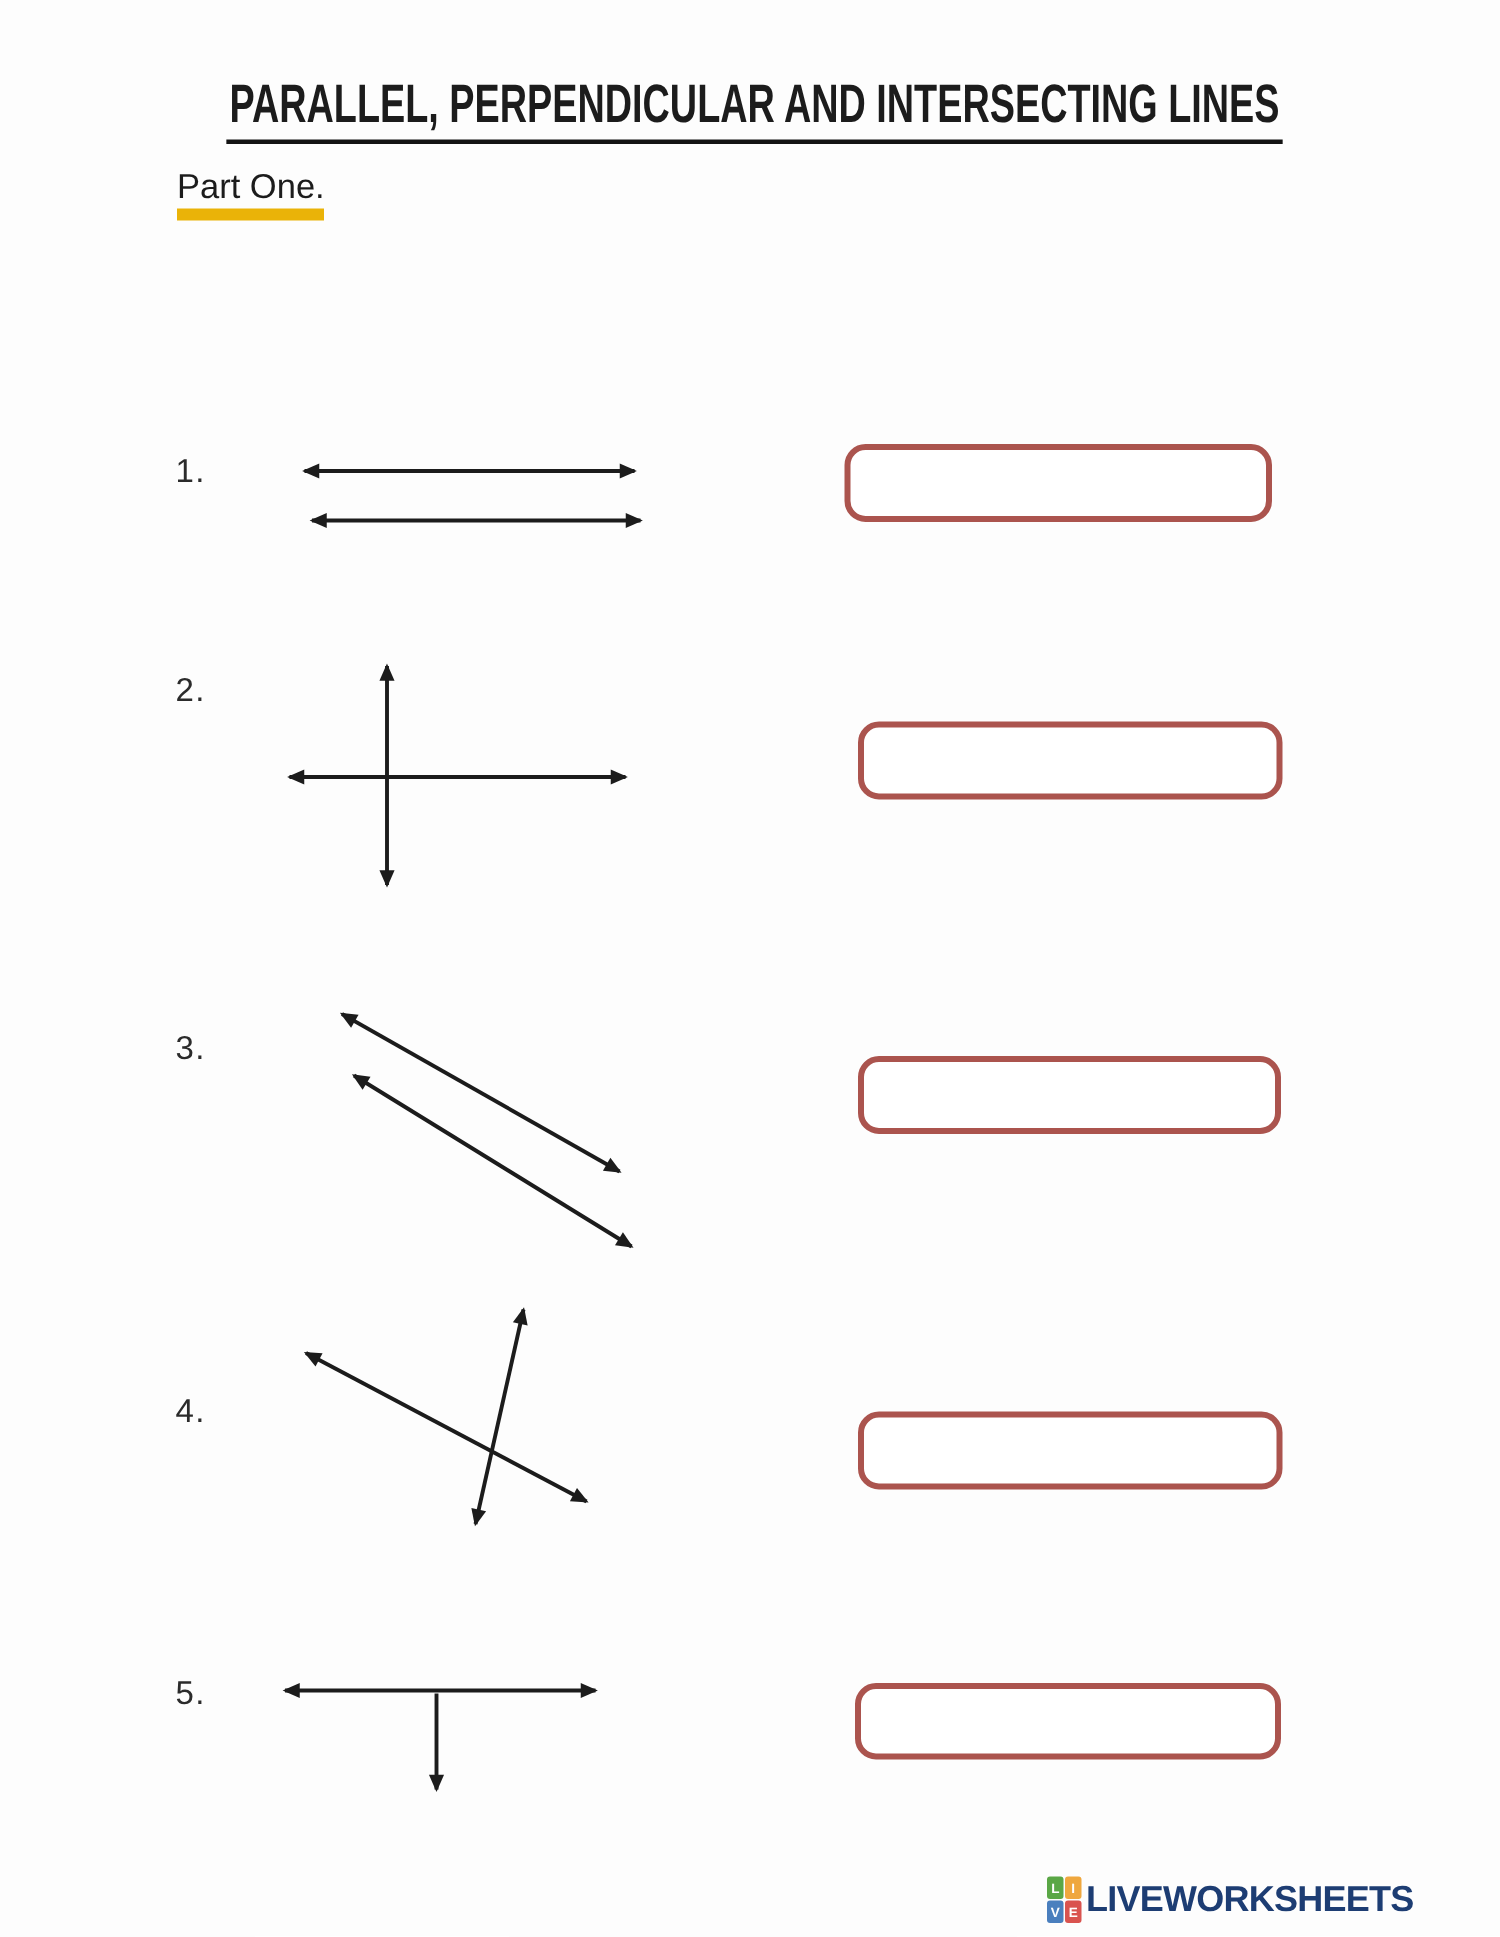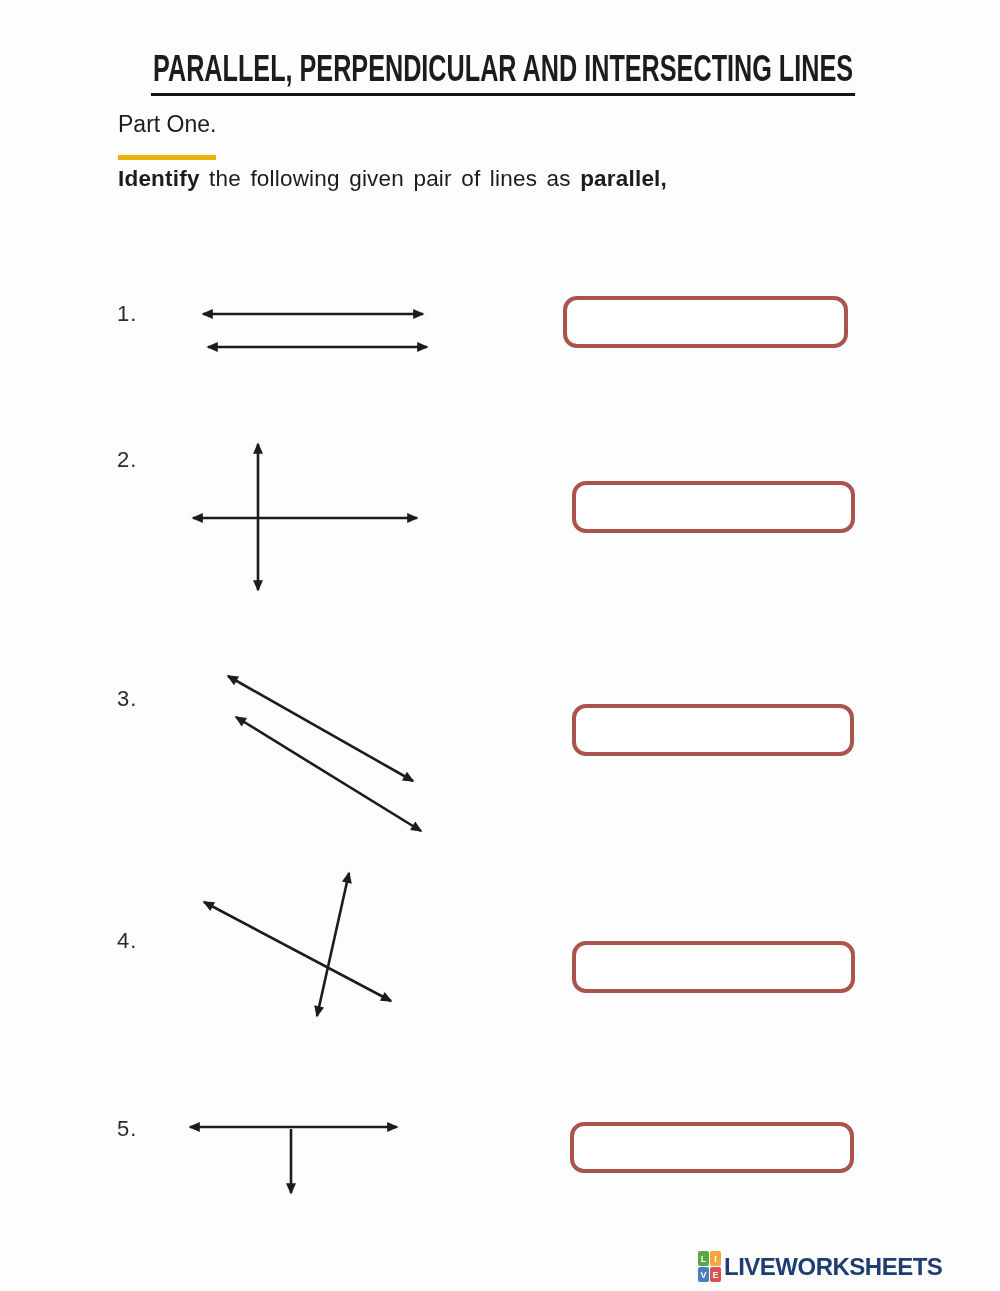--- a/index.html
+++ b/index.html
@@ -29,22 +29,22 @@
     border-bottom: 3px solid #141414;
     padding: 0 3px 3px 3px;
     letter-spacing: 0px;
   }
   .section {
     position: absolute;
     left: 118px; top: 111px;
     font-size: 23px;
   }
   .section .sec-inner {
-    border-bottom: 5px solid #eab308;
-    padding-bottom: 18px;
+    border-bottom: 8px solid #eab308;
+    padding-bottom: 2px;
   }
   .instruction {
     position: absolute;
     left: 118px; top: 157px;
     font-size: 22.5px;
     line-height: 43px;
     word-spacing: 3px;
     letter-spacing: 0.2px;
   }
   .instruction b { font-weight: 700; }
@@ -100,21 +100,20 @@
 
   <div class="title-row">
     <span class="title">PARALLEL, PERPENDICULAR AND INTERSECTING LINES</span>
   </div>
 
   <div class="section">
     <span class="sec-inner">Part One.</span>
   </div>
 
   <div class="instruction" id="instruction">
-      <div><b>Identify</b><span> the following given pair of lines as </span><b>parallel,</b></div>
     </div>
 
   <svg class="figures" id="figures" width="1000" height="1291" viewBox="0 0 1000 1291">
     <defs>
       <marker id="ah" viewBox="0 0 10 10" refX="8.6" refY="5" markerWidth="5" markerHeight="4.4" orient="auto-start-reverse">
         <path id="ah-path" d="M0 0.6 L10 5 L0 9.4 z" fill="#1c1c1c"></path>
       </marker>
     </defs>
   <line x1="203" y1="314" x2="423" y2="314" stroke="#1c1c1c" stroke-width="2.6" marker-start="url(#ah)" marker-end="url(#ah)"></line>
       <line x1="208" y1="347" x2="427" y2="347" stroke="#1c1c1c" stroke-width="2.6" marker-start="url(#ah)" marker-end="url(#ah)"></line>

